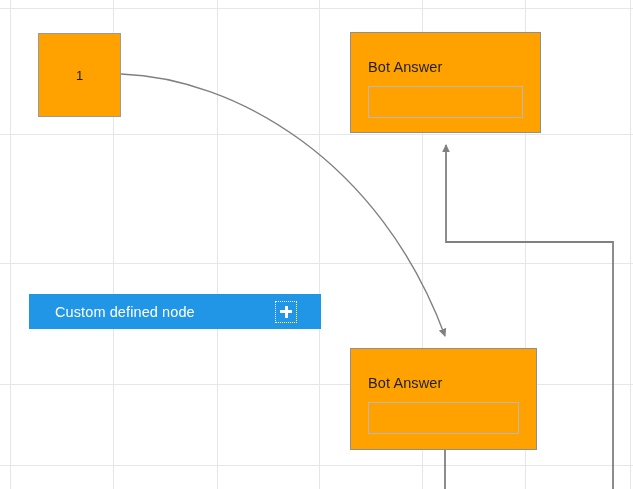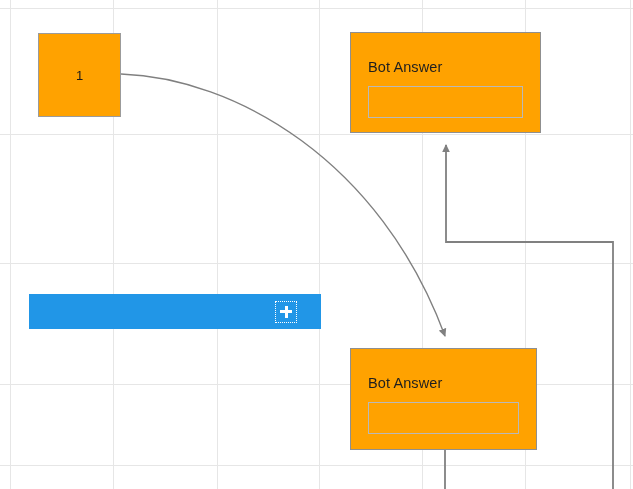--- a/index.html
+++ b/index.html
@@ -163,20 +163,21 @@
   <div class="node node-simple" id="node-node-1" style="left: 38px; top: 33px; width: 83px; height: 84px;">
     <span>1</span>
   </div>
 
   <div class="node node-card" id="node-bot-answer-top" style="left: 350px; top: 32px; width: 191px; height: 101px;">
     <div class="node-card-title">Bot Answer</div>
     <div class="node-card-field"></div>
   </div>
 
   <div class="node node-bar" id="node-custom-defined-node" style="left: 29px; top: 294px; width: 292px; height: 35px;">
+    <span class="node-bar-label">Custom defined node</span>
     <span class="node-bar-spacer"></span>
     <span class="add-icon"></span>
   </div>
 
   <div class="node node-card" id="node-bot-answer-bottom" style="left: 350px; top: 348px; width: 187px; height: 102px;">
     <div class="node-card-title">Bot Answer</div>
     <div class="node-card-field"></div>
   </div>
 
 </div>

